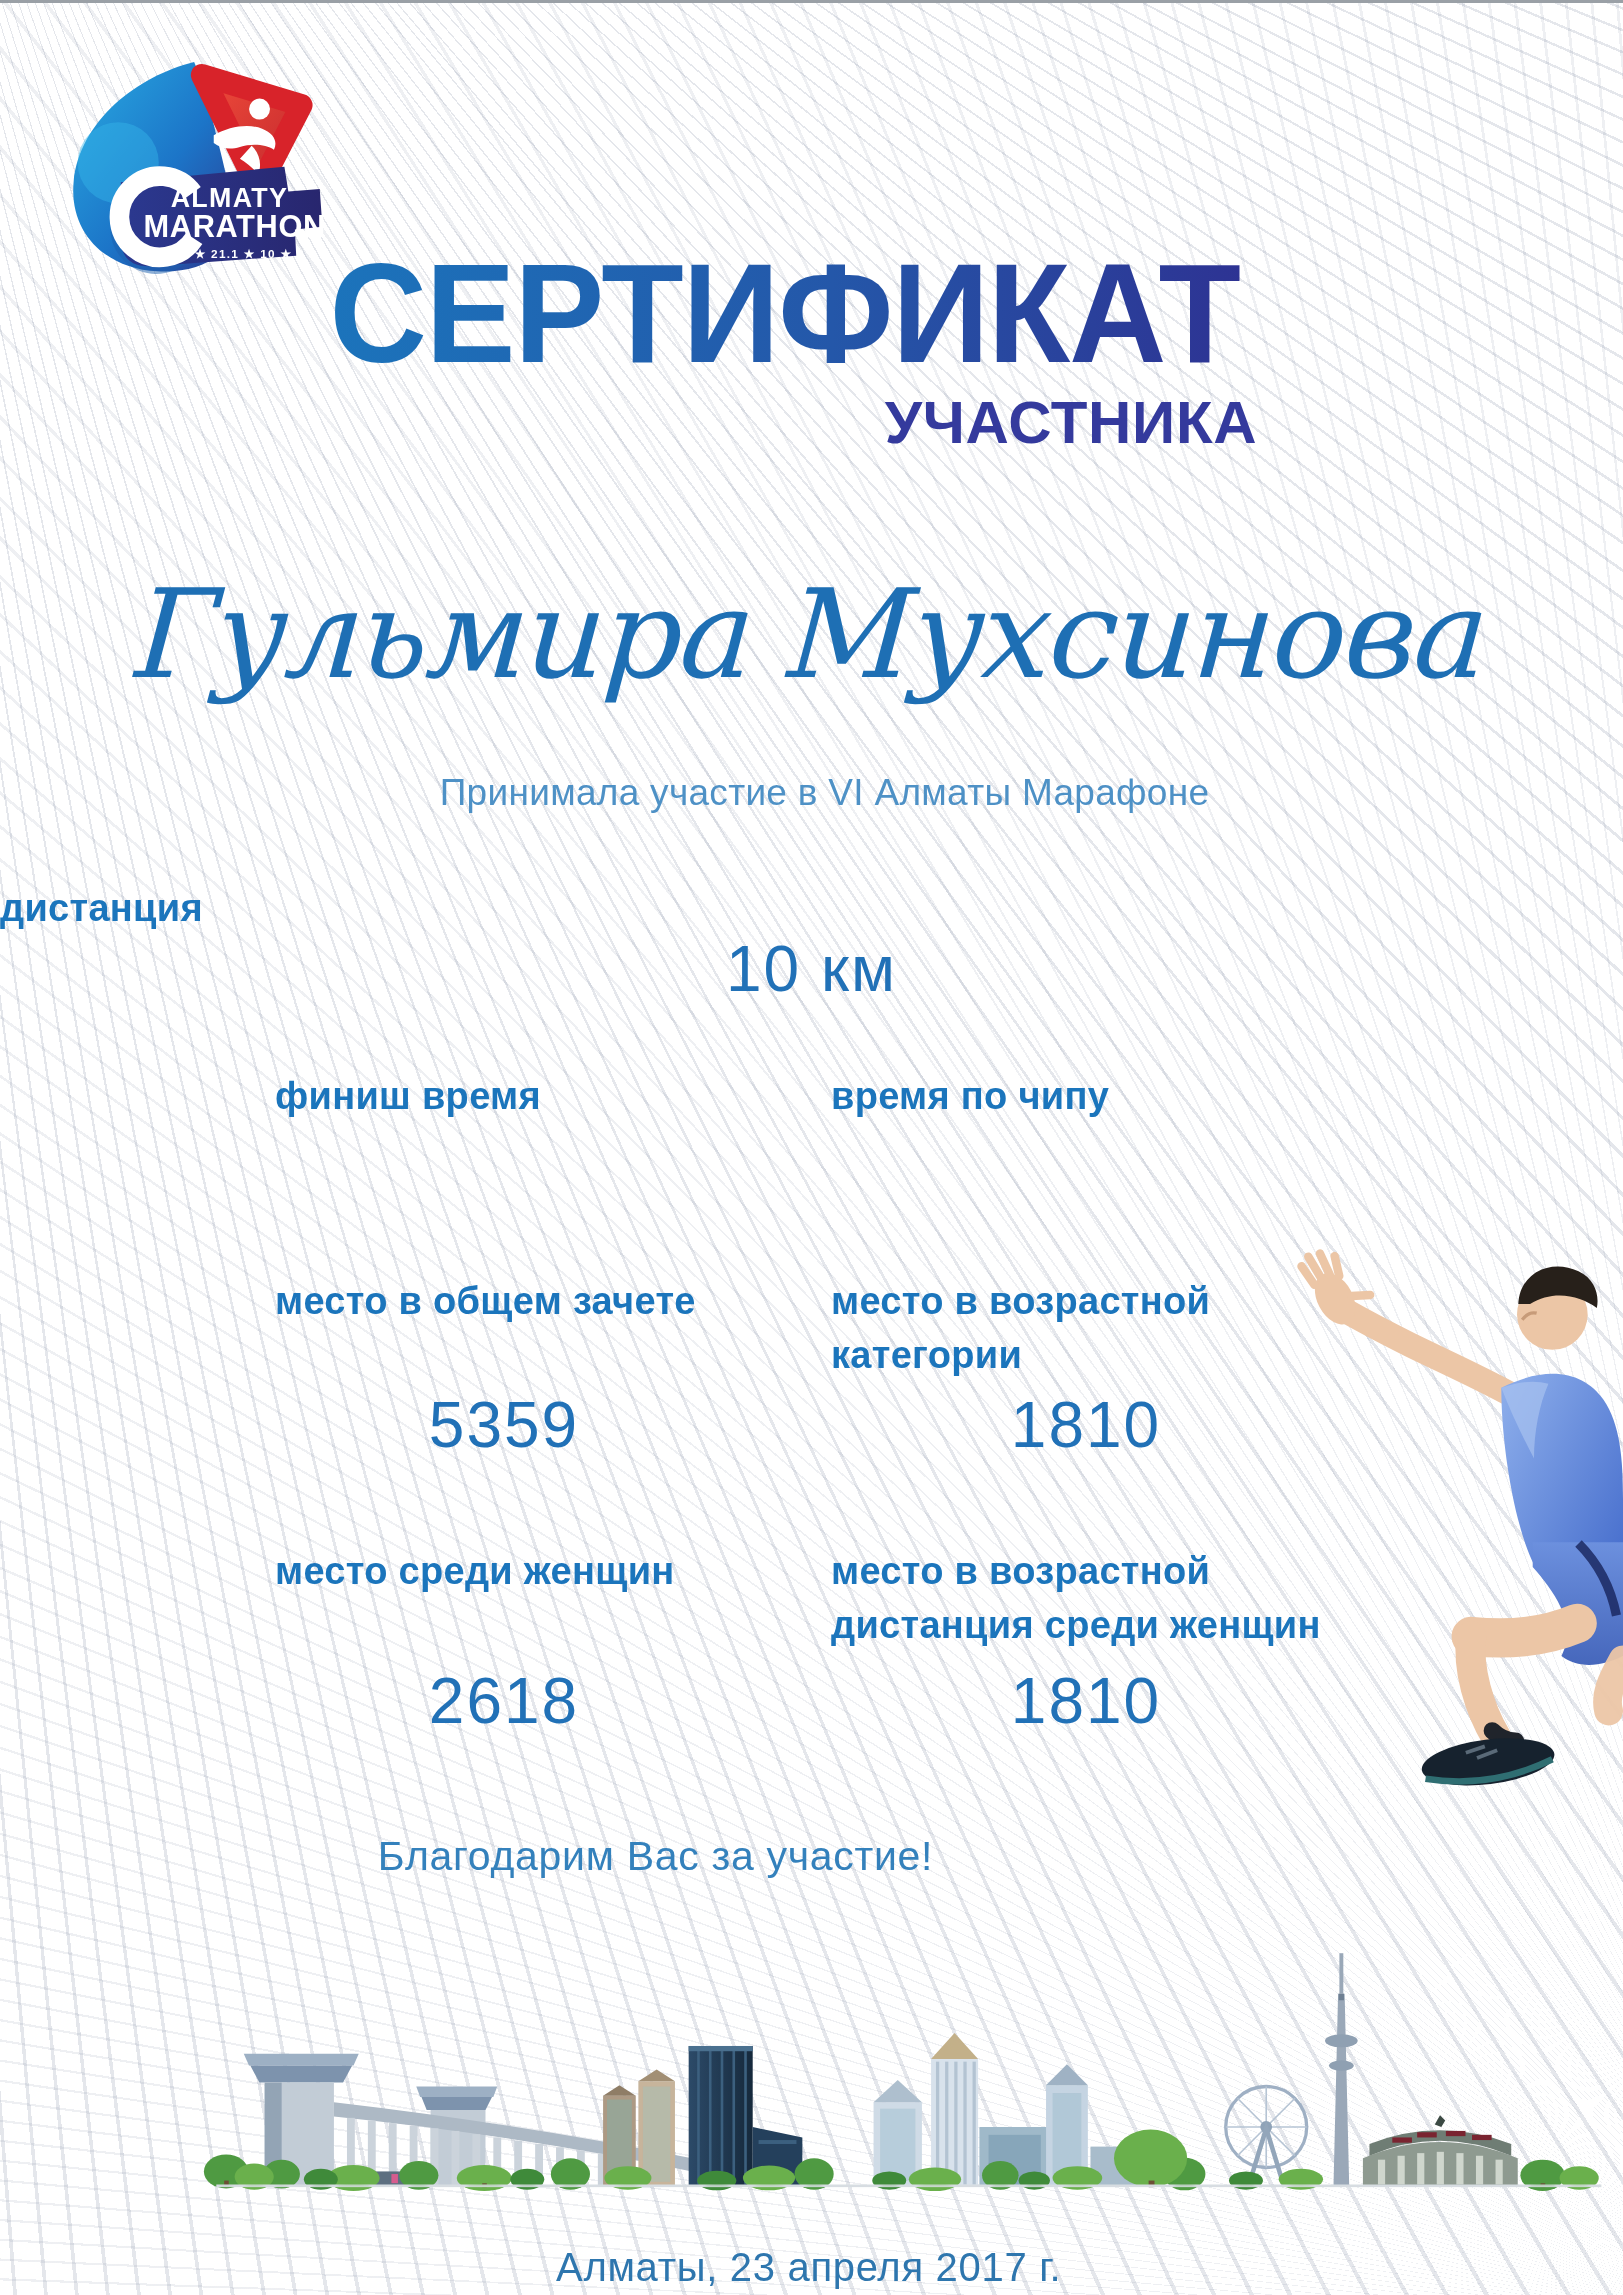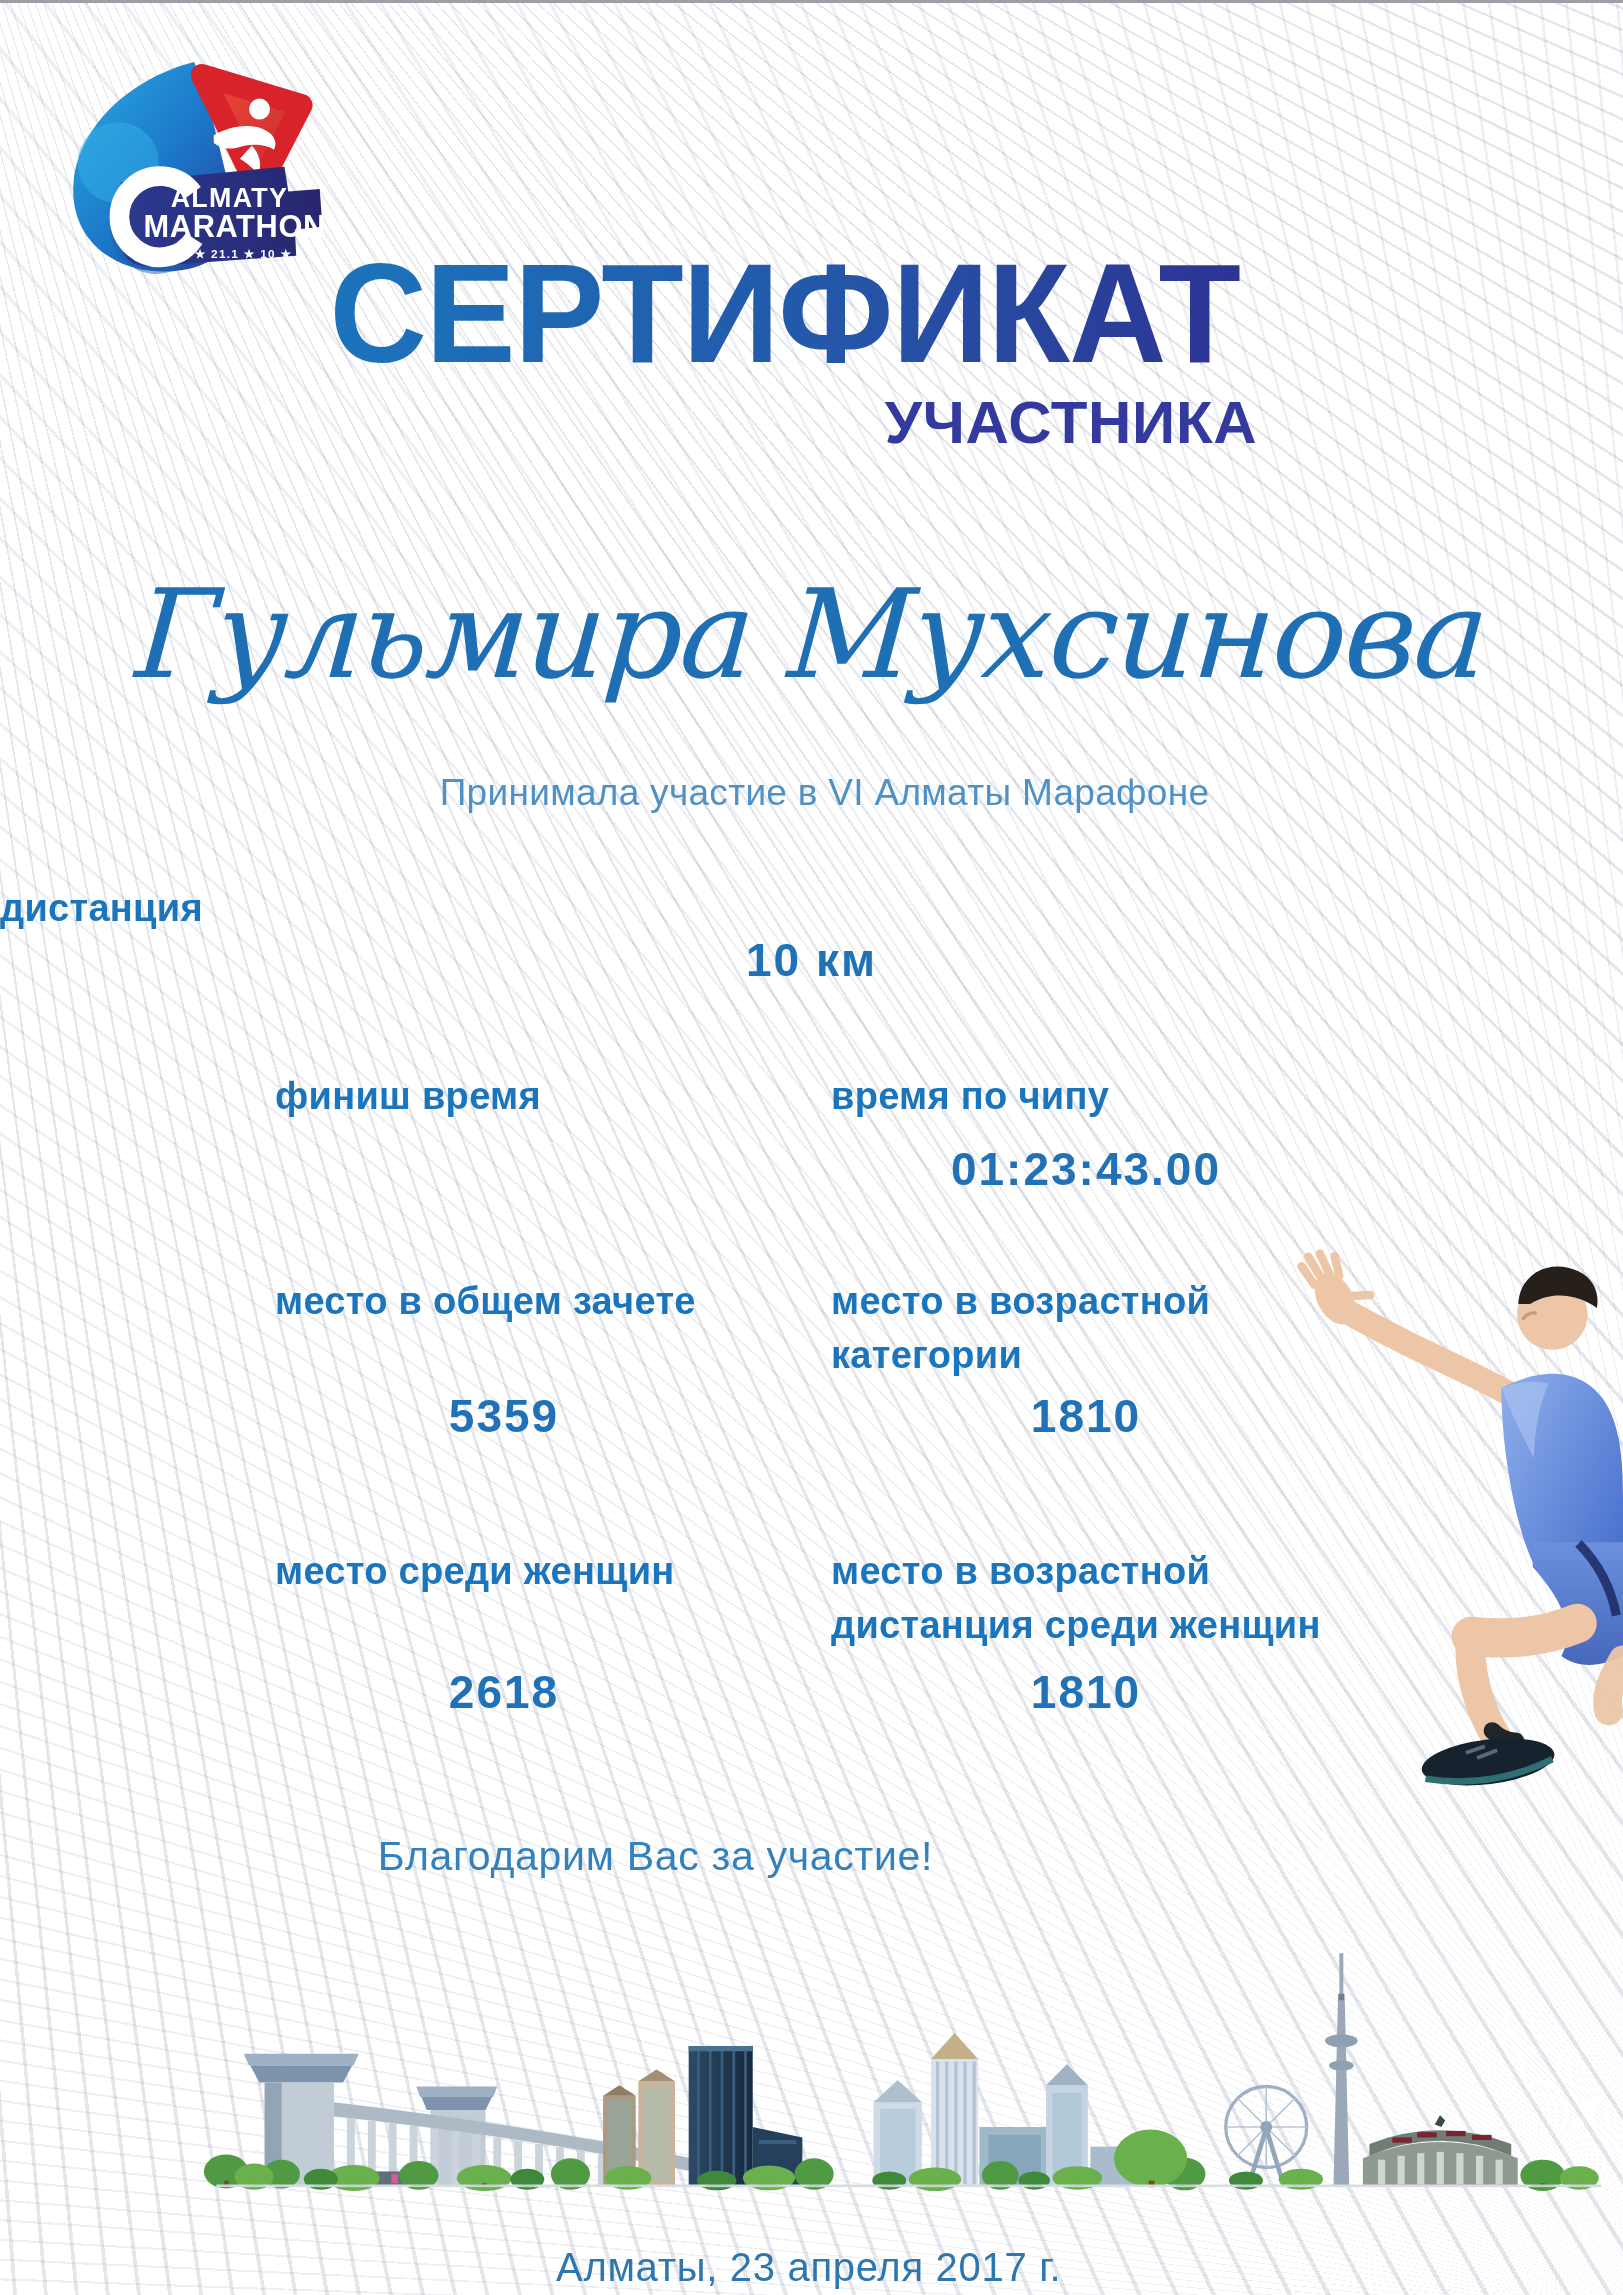--- a/index.html
+++ b/index.html
@@ -45,21 +45,21 @@
     color:#4E91C6;
     padding-left:13px;
   }
   .stat-label{
     text-align:left;
     font-size:38px;font-weight:800;line-height:1.42;
     color:#1B75BC;letter-spacing:0.3px;
   }
   .stat-value{
     text-align:center;
-    font-size:46px;font-weight:700;line-height:1;
+    font-size:64px;font-weight:400;line-height:1;
     color:#2171B7;letter-spacing:2px;
   }
   .w-full{left:0;width:1623px;}
   .col-left{left:275px;width:458px;}
   .col-right{left:831px;width:510px;}
   .thanks{
     left:0;top:1830px;width:1311px;
     text-align:center;
     font-size:41px;font-weight:300;letter-spacing:0.7px;
     color:#3481BC;
@@ -126,21 +126,20 @@
 
   <div class="abs name">Гульмира Мухсинова</div>
 
   <div class="abs participation">Принимала участие в VI Алматы Марафоне</div>
 
   <div class="abs stat-label w-full" style="top:879px;">дистанция</div>
   <div class="abs stat-value w-full" style="top:934px;">10 км</div>
 
   <div class="abs stat-label col-left" style="top:1067px;">финиш время</div>
   <div class="abs stat-label col-right" style="top:1067px;">время по чипу</div>
-  <div class="abs stat-value col-right" style="top:1143px;">01:23:43.00</div>
 
   <div class="abs stat-label col-left" style="top:1272px;">место в общем зачете</div>
   <div class="abs stat-label col-right" style="top:1272px;">место в возрастной категории</div>
   <div class="abs stat-value col-left" style="top:1390px;">5359</div>
   <div class="abs stat-value col-right" style="top:1390px;">1810</div>
 
   <div class="abs stat-label col-left" style="top:1542px;">место среди женщин</div>
   <div class="abs stat-label col-right" style="top:1542px;">место в возрастной дистанция среди женщин</div>
   <div class="abs stat-value col-left" style="top:1666px;">2618</div>
   <div class="abs stat-value col-right" style="top:1666px;">1810</div>

